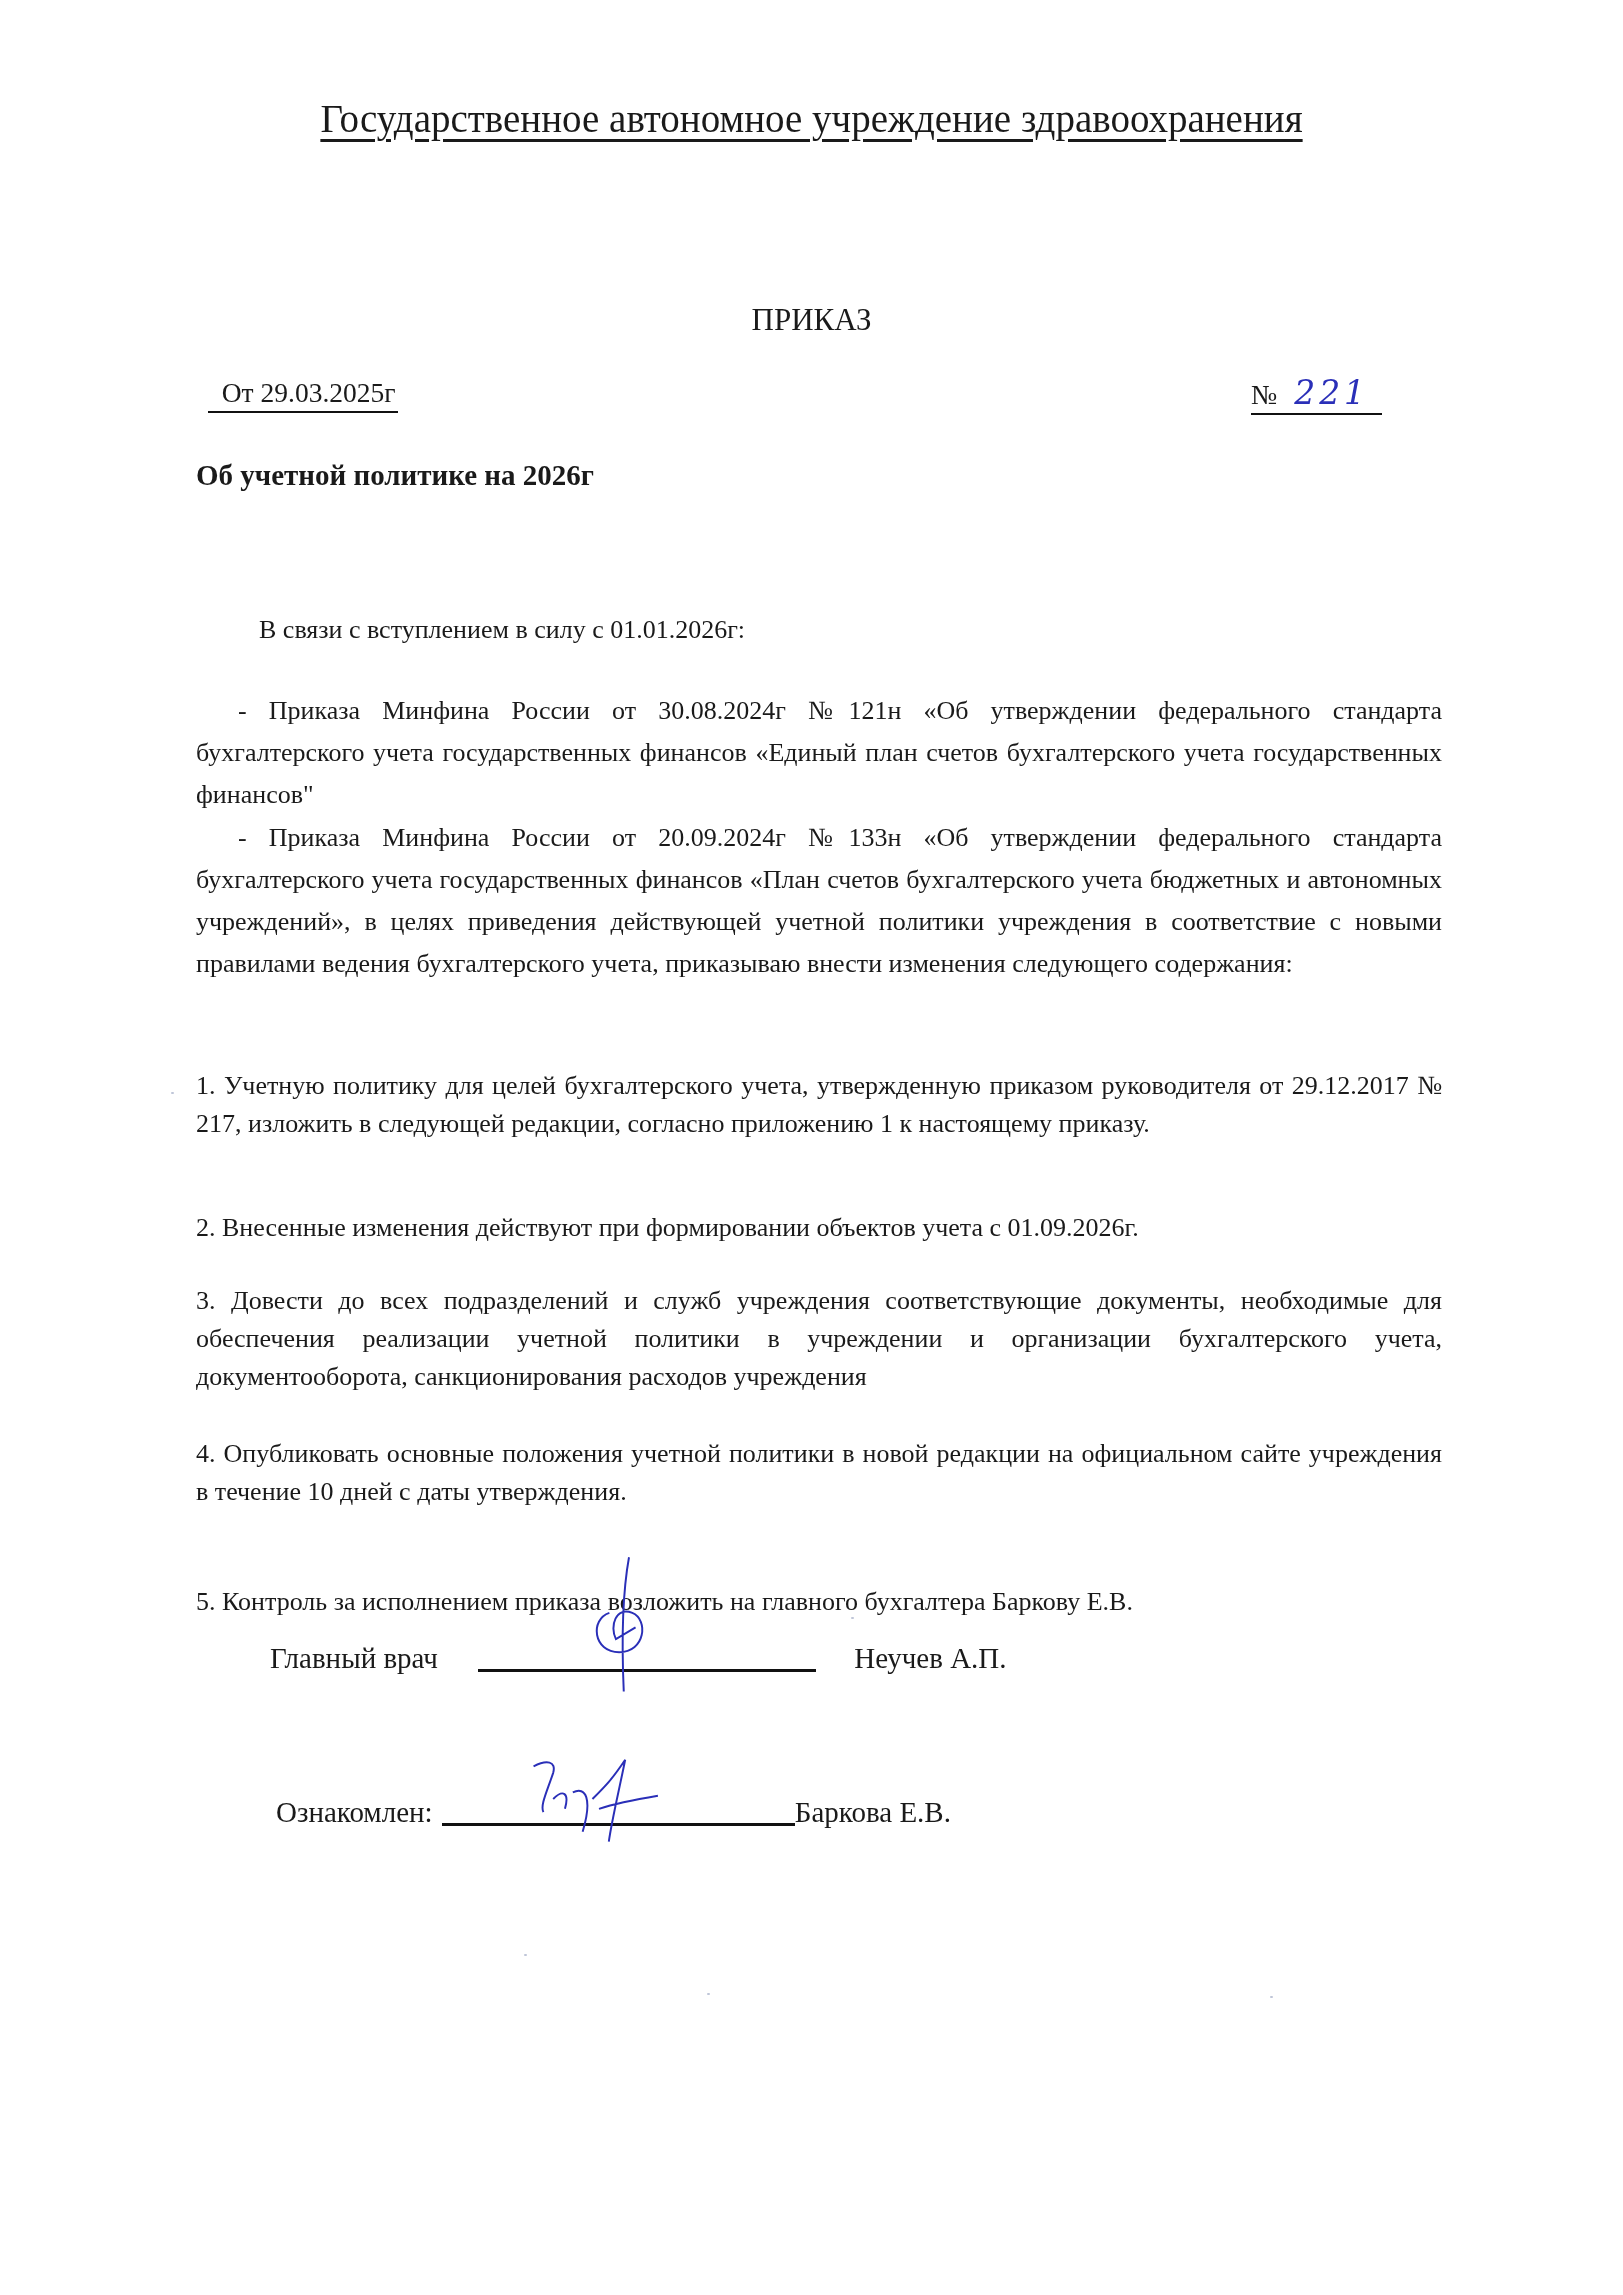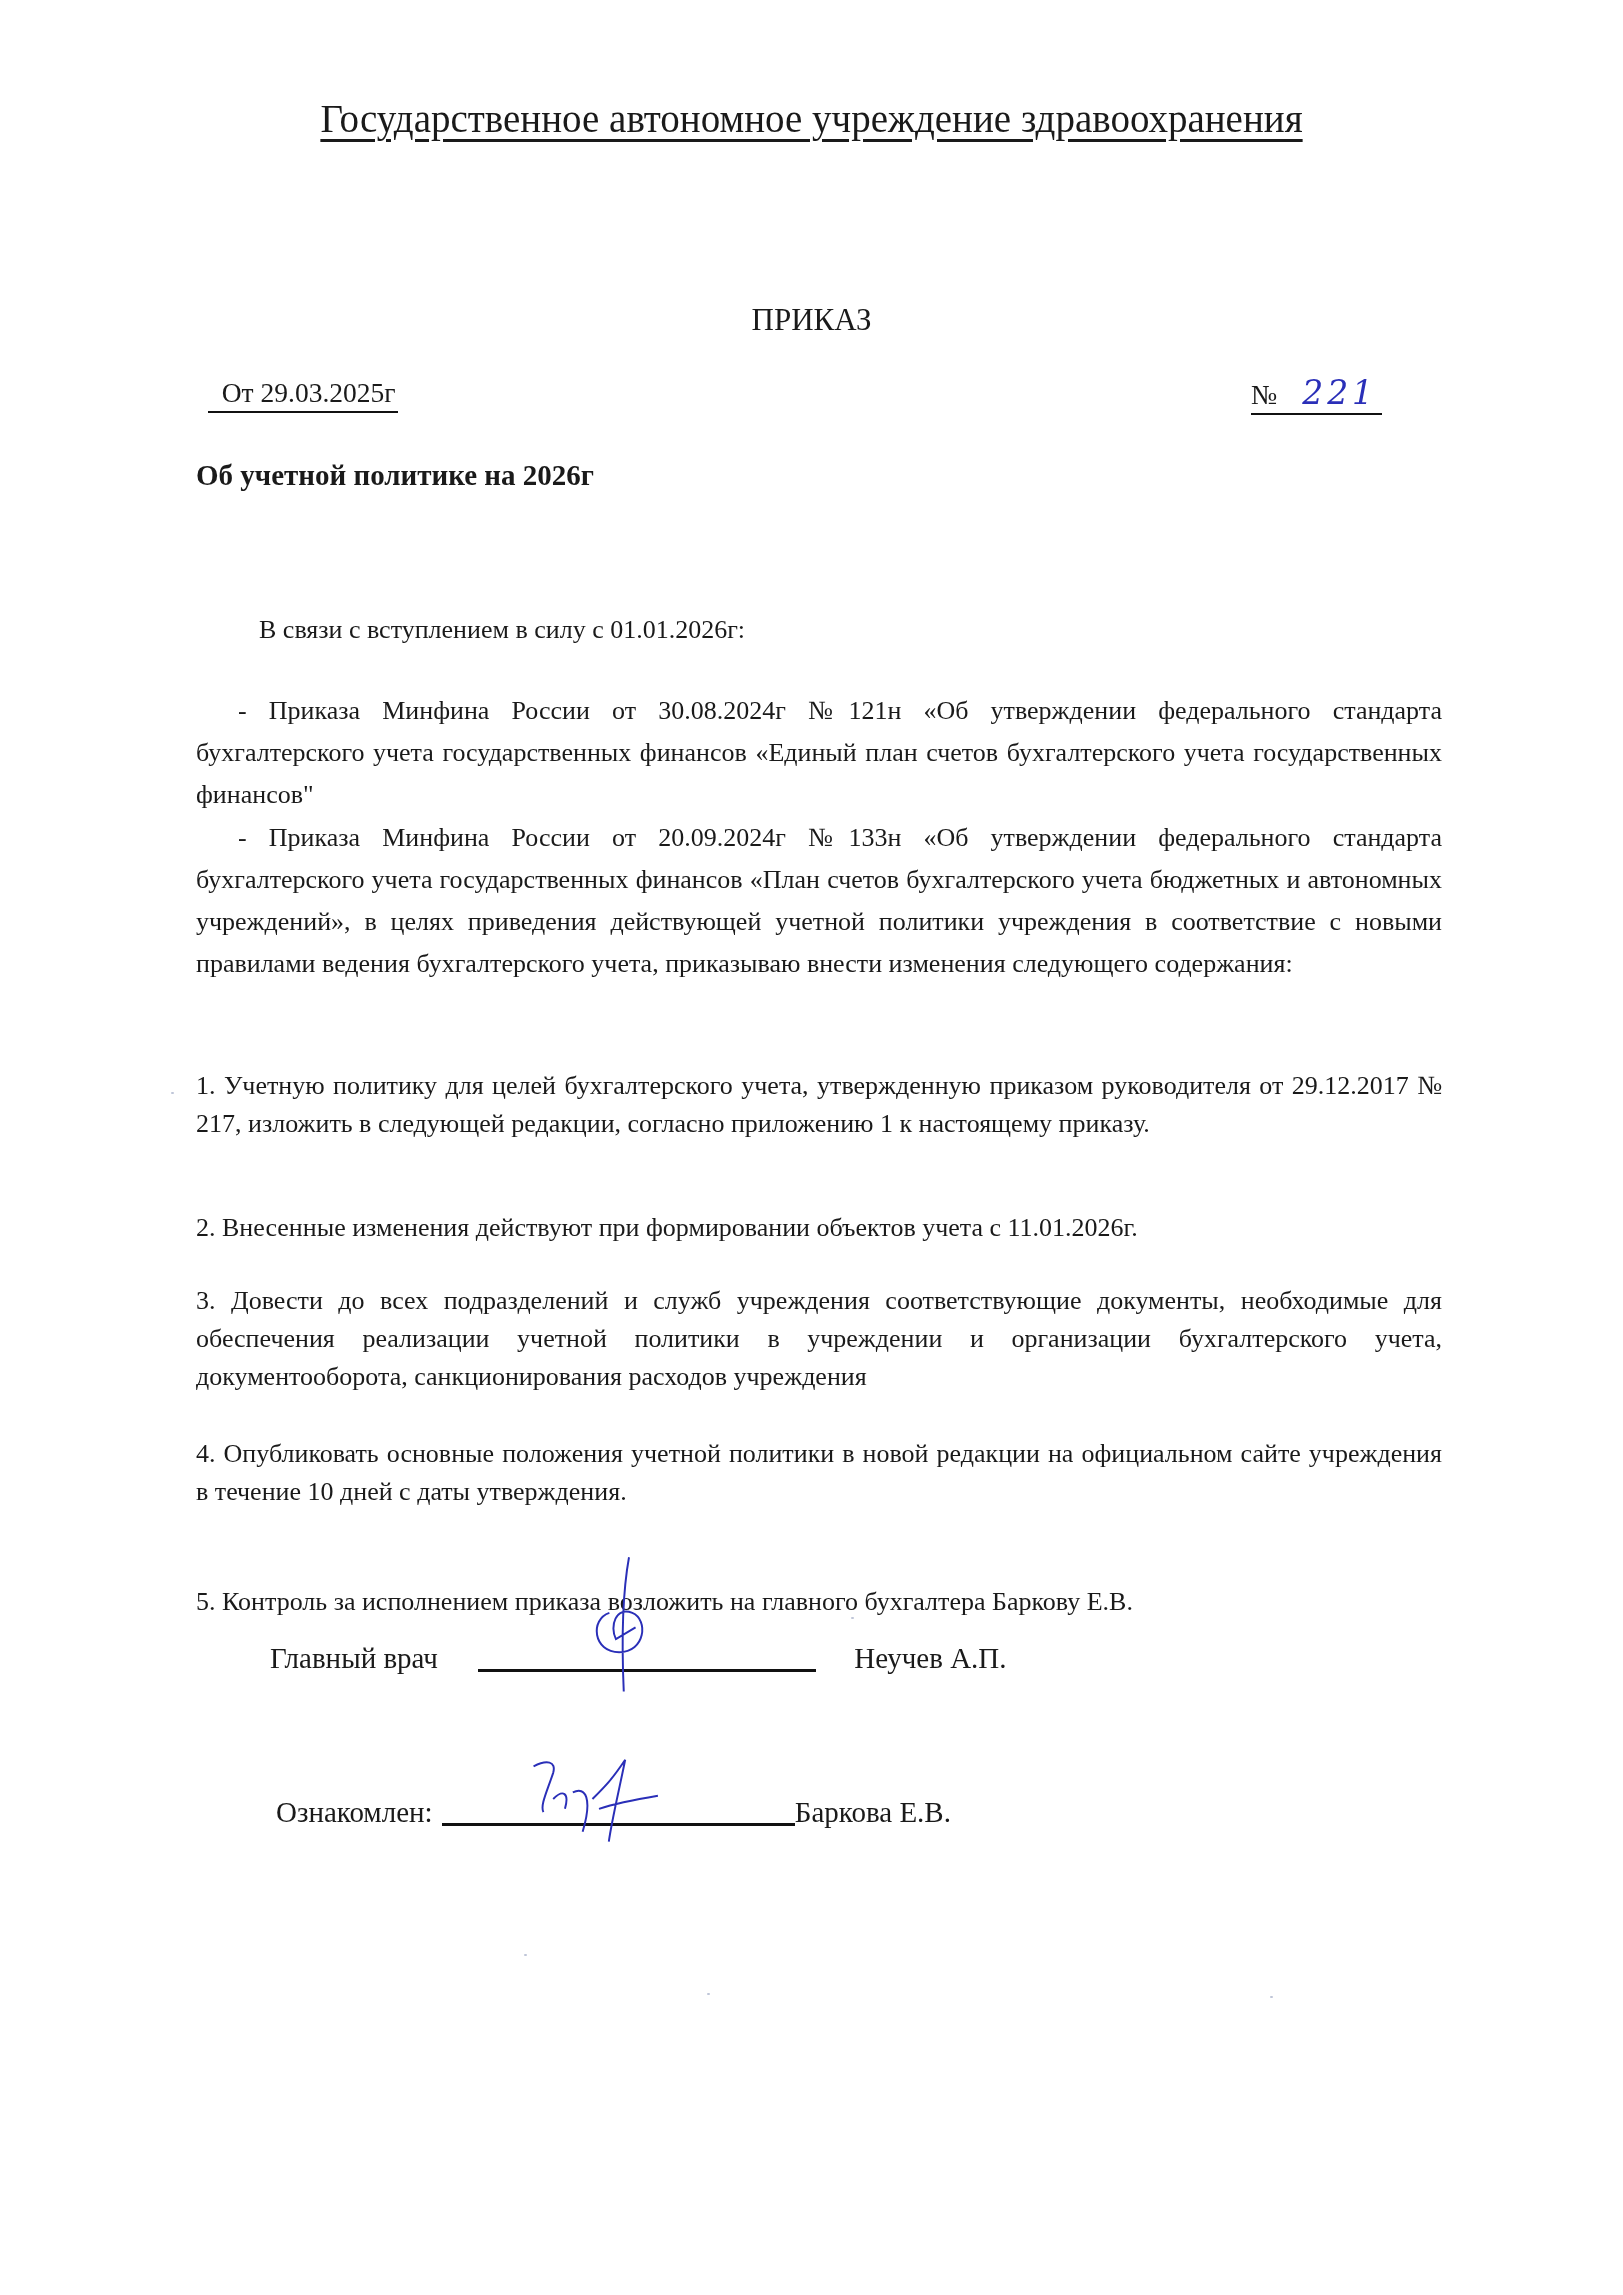--- a/index.html
+++ b/index.html
@@ -8,21 +8,21 @@
     .page { position: absolute; left: 0; top: 0; width: 1623px; height: 2083px; background: #fff; }
     .header { position: absolute; left: 196px; width: 1231px; top: 92px; text-align: center;
       font-size: 39px; line-height: 54px; }
     .header span { text-decoration: underline; text-decoration-thickness: 3.3px; text-underline-offset: 6.5px; }
     .order-title { position: absolute; left: 0; width: 1623px; top: 302px; text-align: center; font-size: 31px; }
     .date { position: absolute; left: 208px; top: 374px; font-size: 27.5px;
       border-bottom: 2.6px solid #111; padding-right: 2.6px; line-height: 37px; }
     .number { position: absolute; left: 1251px; top: 374px; font-size: 27.5px; line-height: 37px;
       border-bottom: 2.6px solid #111; width: 131px; }
     .number .hand { color: #2a2fb8; font-family: "DejaVu Serif", serif; font-style: italic;
-      font-size: 33px; margin-left: 25px; letter-spacing: 3.9px; }
+      font-size: 33px; margin-left: 17px; letter-spacing: 3.9px; }
     .subject { position: absolute; left: 196px; top: 459px; font-size: 29px; font-weight: bold; }
     .body { position: absolute; left: 196px; width: 1246px; font-size: 26px; line-height: 42px; text-align: justify; }
     .intro { top: 609px; padding-left: 63px; text-align: left; }
     .ref1 { top: 690px; }
     .ref2 { top: 817px; }
     .p1 { top: 1067px; line-height: 38px; }
     .p2 { top: 1207px; }
     .p3 { top: 1282px; line-height: 38px; }
     .p4 { top: 1435px; line-height: 38px; }
     .p5 { top: 1546px; margin-top: 35px; }
@@ -53,21 +53,21 @@
     <span>№</span><span class="hand">221</span>
   </div>
 
   <div class="subject">Об учетной политике на 2026г</div>
 
   <div class="body intro">В связи с вступлением в силу с 01.01.2026г:</div>
   <div class="body ref1 indent">- Приказа  Минфина России от 30.08.2024г №121н «Об утверждении  федерального стандарта бухгалтерского учета государственных финансов «Единый план счетов бухгалтерского учета государственных финансов"</div>
   <div class="body ref2 indent">- Приказа  Минфина России от 20.09.2024г №133н «Об утверждении  федерального стандарта бухгалтерского учета государственных финансов «План счетов бухгалтерского учета бюджетных и автономных учреждений»,  в целях приведения действующей учетной политики учреждения в соответствие с новыми правилами ведения бухгалтерского учета, приказываю внести изменения следующего содержания:</div>
 
   <div class="body p1">1. Учетную политику для целей бухгалтерского учета, утвержденную приказом руководителя от 29.12.2017 № 217, изложить в следующей редакции, согласно приложению 1 к  настоящему приказу.</div>
-  <div class="body p2">2. Внесенные изменения действуют при формировании объектов учета с 11.01.2026г.</div>
+  <div class="body p2">2. Внесенные изменения действуют при формировании объектов учета с 01.09.2026г.</div>
   <div class="body p3">3. Довести до всех подразделений и служб учреждения соответствующие документы, необходимые для обеспечения реализации учетной политики в учреждении и организации бухгалтерского учета, документооборота, санкционирования расходов учреждения</div>
   <div class="body p4">4. Опубликовать основные положения учетной политики в новой редакции на официальном сайте учреждения в течение 10 дней с даты утверждения.</div>
   <div class="body p5">5. Контроль за исполнением приказа возложить на главного бухгалтера Баркову Е.В.</div>
 
   <div class="sig-row sig-1">
     <span>Главный врач</span>
     <span class="sig-line">
       <svg class="signature" width="92" height="144" viewBox="0 0 140 220">
         <path d="M70 5 C60 60 58 120 62 210 M40 90 C10 100 15 150 55 150 C95 150 100 100 75 90 C50 80 40 110 50 130 L80 112" fill="none" stroke="#2a2fb8" stroke-width="3"></path>
       </svg>

